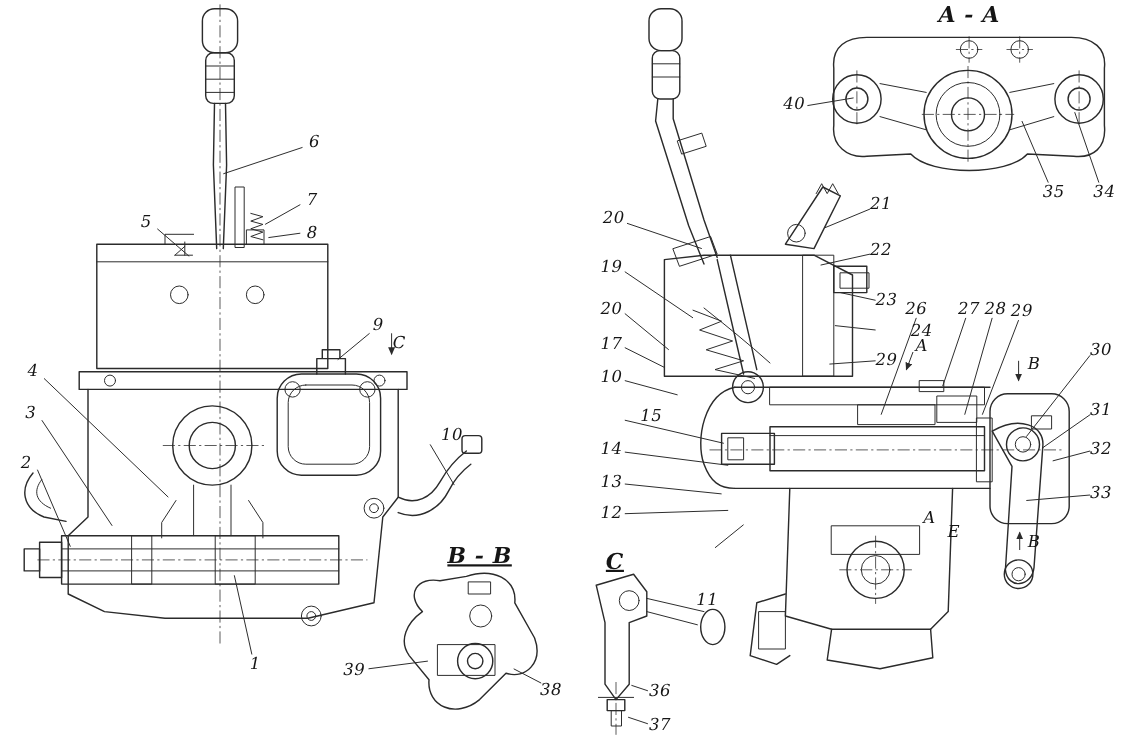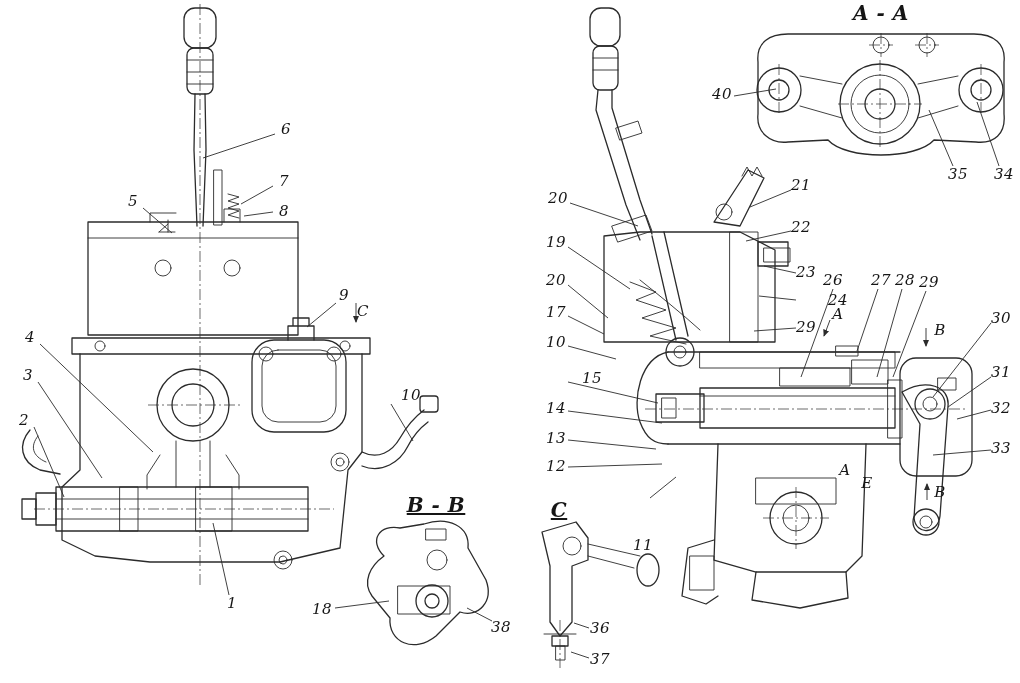--- a/index.html
+++ b/index.html
@@ -273,21 +273,21 @@
       <span class="callout" style="left: 284px; top: 211px;">8</span>
       <span class="callout" style="left: 133px; top: 201px;">5</span>
       <span class="callout" style="left: 344px; top: 295px;">9</span>
       <span class="callout" style="left: 363px; top: 311px;">C</span>
       <span class="callout" style="left: 30px; top: 337px;">4</span>
       <span class="callout" style="left: 28px; top: 375px;">3</span>
       <span class="callout" style="left: 24px; top: 420px;">2</span>
       <span class="callout" style="left: 411px; top: 395px;">10</span>
       <span class="callout" style="left: 232px; top: 603px;">1</span>
       <span class="callout section-title underlined" style="left: 436px; top: 505px;">B - B</span>
-      <span class="callout" style="left: 322px; top: 609px;">18</span>
+      <span class="callout" style="left: 322px; top: 609px;">39</span>
       <span class="callout" style="left: 501px; top: 627px;">38</span>
       <span class="callout section-title underlined" style="left: 559px; top: 510px;">C</span>
       <span class="callout" style="left: 600px; top: 628px;">36</span>
       <span class="callout" style="left: 600px; top: 659px;">37</span>
       <span class="callout" style="left: 558px; top: 198px;">20</span>
       <span class="callout" style="left: 556px; top: 242px;">19</span>
       <span class="callout" style="left: 556px; top: 280px;">20</span>
       <span class="callout" style="left: 556px; top: 312px;">17</span>
       <span class="callout" style="left: 556px; top: 342px;">10</span>
       <span class="callout" style="left: 556px; top: 378px; margin-left: 36px;">15</span>

